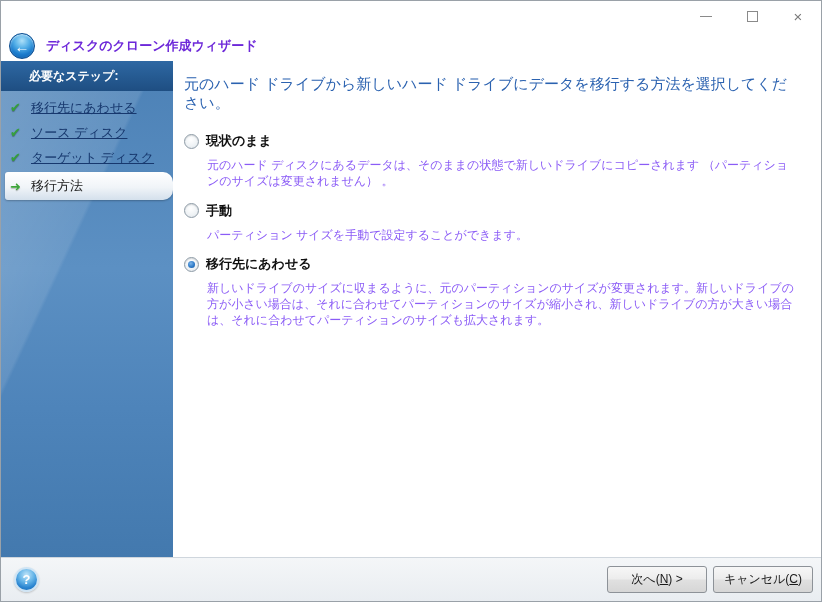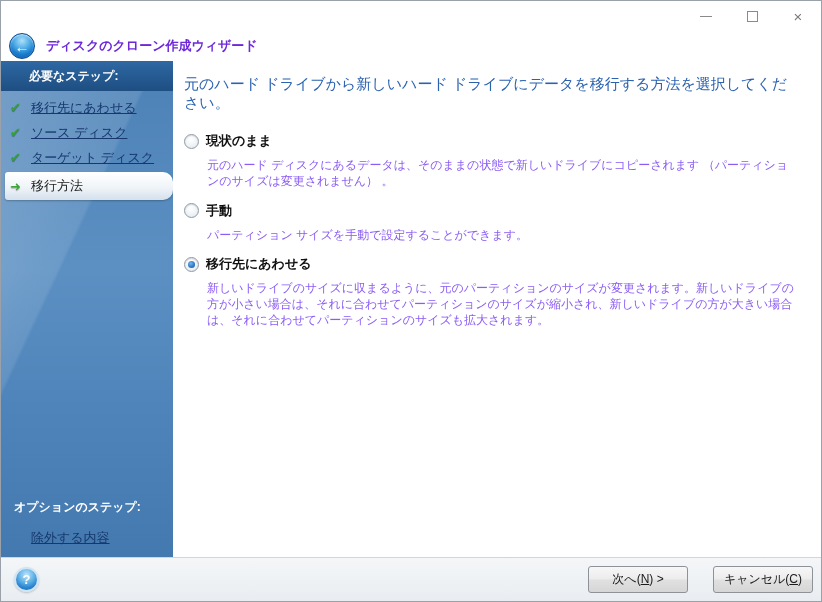--- a/index.html
+++ b/index.html
@@ -66,21 +66,21 @@
   .option-desc { margin:8px 0 12px 23px; font-size:12px; color:#8b5cf6; line-height:1.32; max-width:632px; }
 
   
   .bottom-bar { position:absolute; left:0; right:0; bottom:0; height:44px;
     background:linear-gradient(#f4f6f8,#e9edf1); border-top:1px solid #cfd6dd;
     display:flex; align-items:center; padding:0 8px 0 13px; }
   .help-button { width:25px; height:25px; border-radius:50%;
     background:radial-gradient(circle at 50% 28%, #bfe4f9 0%, #66b5e8 40%, #2a84d0 70%, #1265ae 100%);
     border:2px solid #cfe4f4; color:#fff; font-size:13px; font-weight:bold;
     display:flex; align-items:center; justify-content:center; box-shadow:0 1px 2px rgba(0,0,0,.2); }
-  .bar-buttons { margin-left:auto; display:flex; gap:25px; }
+  .bar-buttons { margin-left:auto; display:flex; gap:6px; }
   .btn { min-width:100px; height:27px; font-size:12px; color:#1a1a1a;
     background:linear-gradient(#f7f7f7,#ececec 48%, #e0e0e0 52%, #d6d6d6);
     border:1px solid #8d9298; border-radius:3px; display:flex; align-items:center; justify-content:center;
     font-family:"Liberation Sans","DejaVu Sans",sans-serif; cursor:default; }
   .btn .mn { text-decoration:underline; }
 </style>
 </head>
 <body>
 
 <div class="window">
@@ -119,26 +119,20 @@
       </div>
       <div class="step-row done">
         <span class="step-icon check">✔</span>
         <span class="step-link">ターゲット ディスク</span>
       </div>
       <div class="step-row current">
         <span class="step-icon arrow">➜</span>
         <span class="step-label">移行方法</span>
       </div>
     </div>
-    <div class="sidebar-optional">
-      <div class="optional-header">オプションのステップ:</div>
-      <div class="optional-link-row">
-        <span class="step-link">除外する内容</span>
-      </div>
-    </div>
   </div>
 
   <div class="main">
     <div class="main-heading">元のハード ドライブから新しいハード ドライブにデータを移行する方法を選択してください。</div>
 
     <div class="option">
       <div class="option-head">
         <span class="radio"></span>
         <span class="option-label">現状のまま</span>
       </div>

